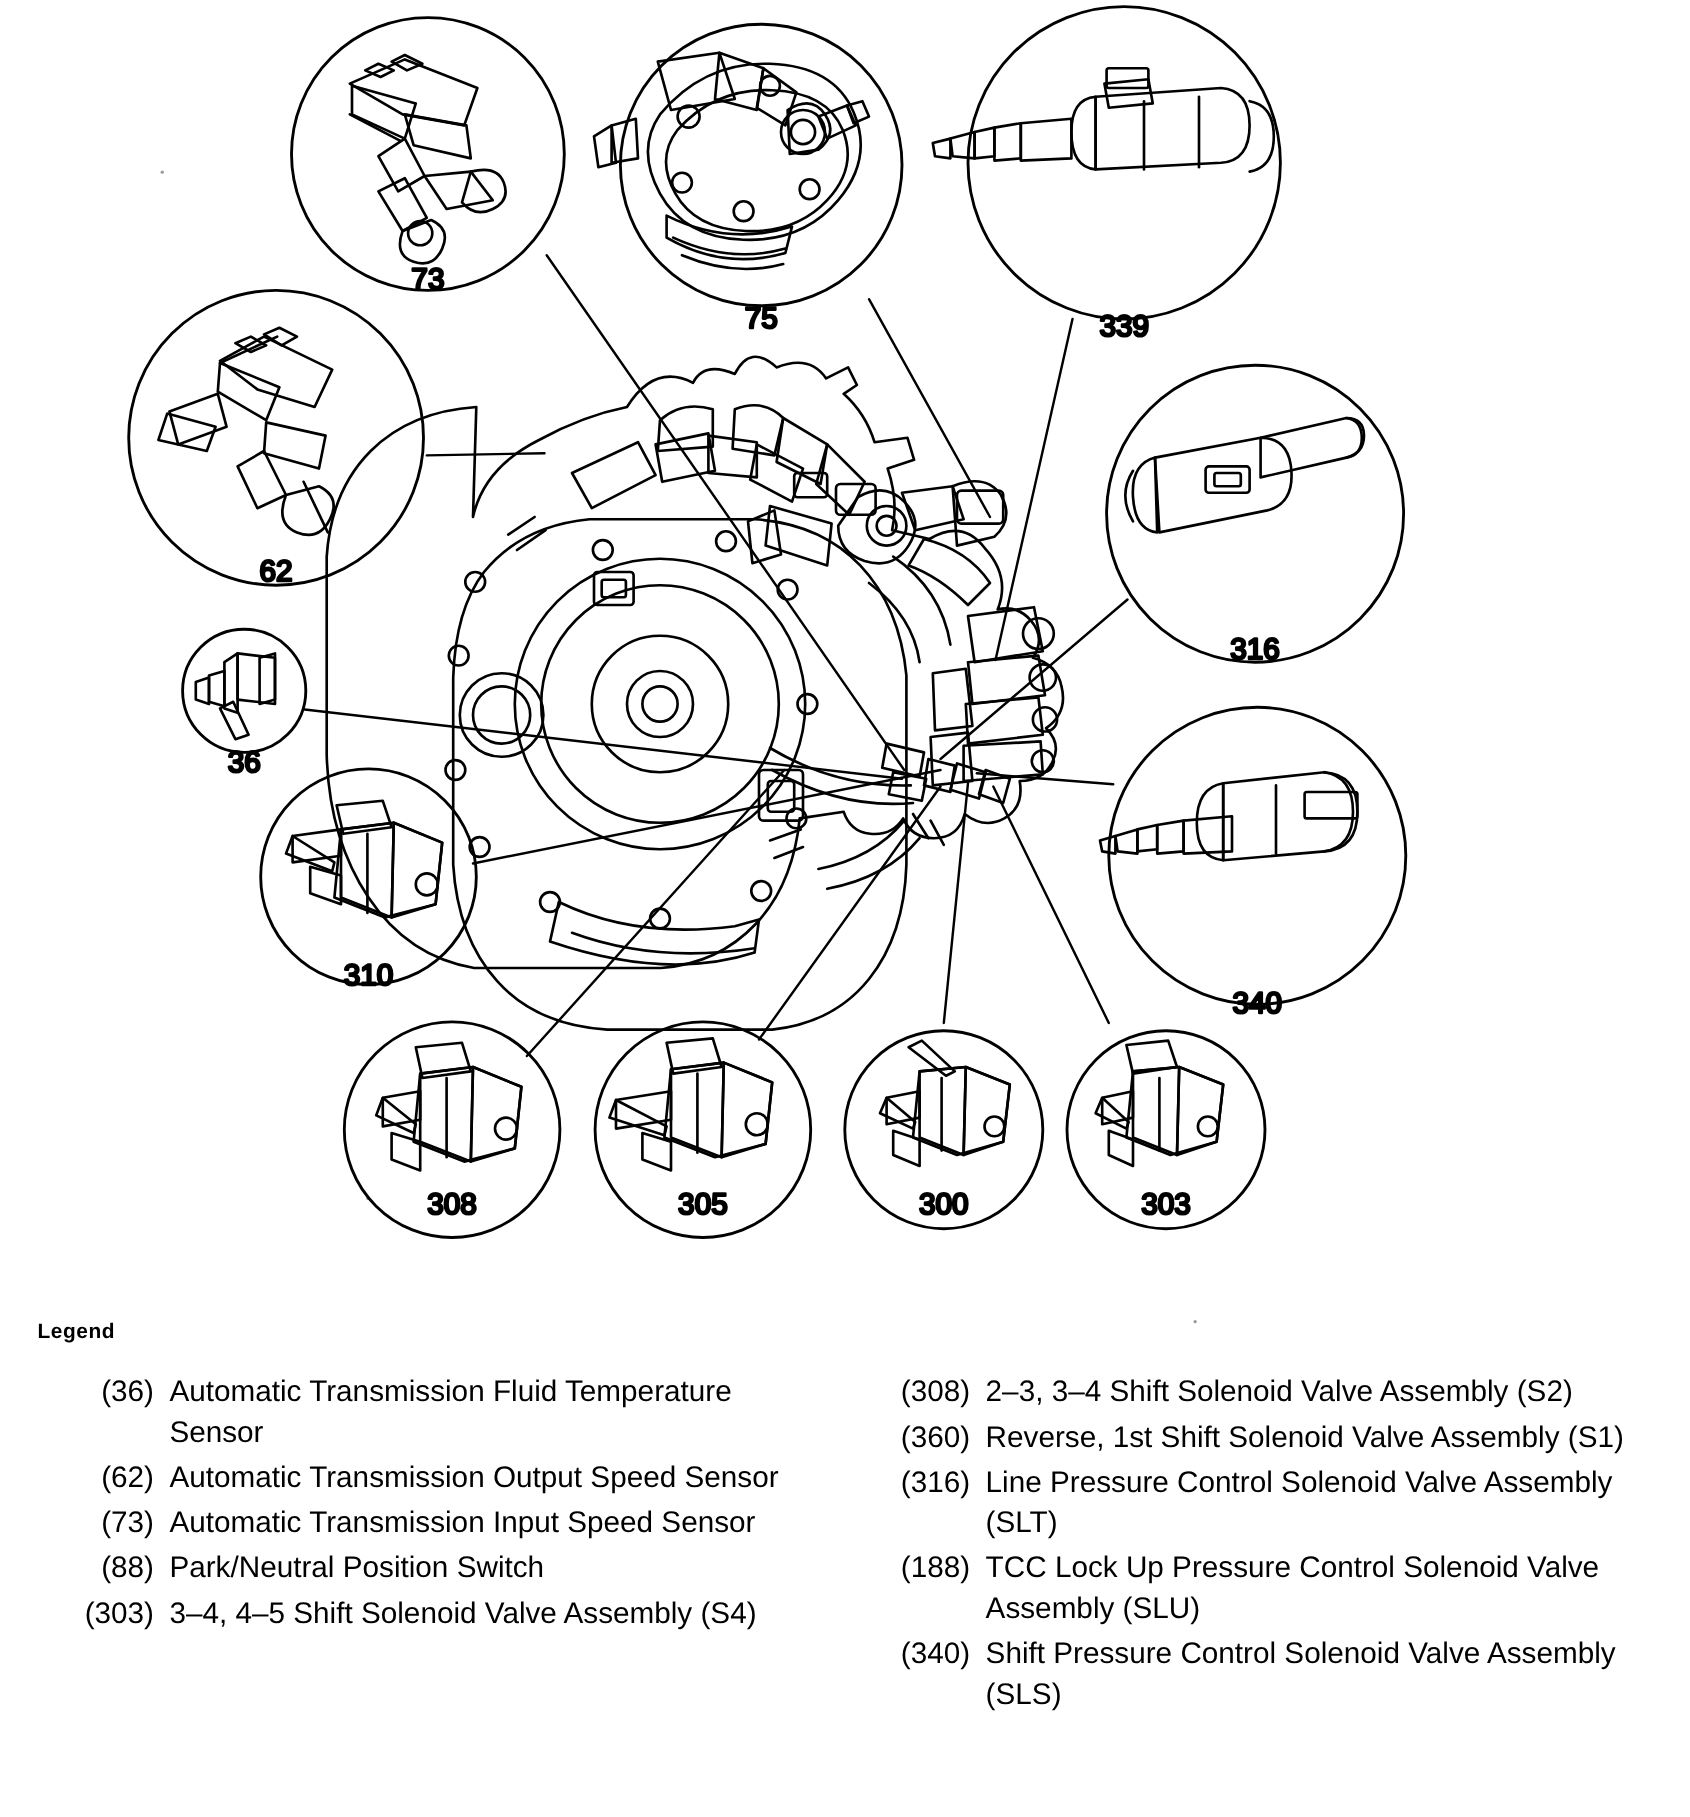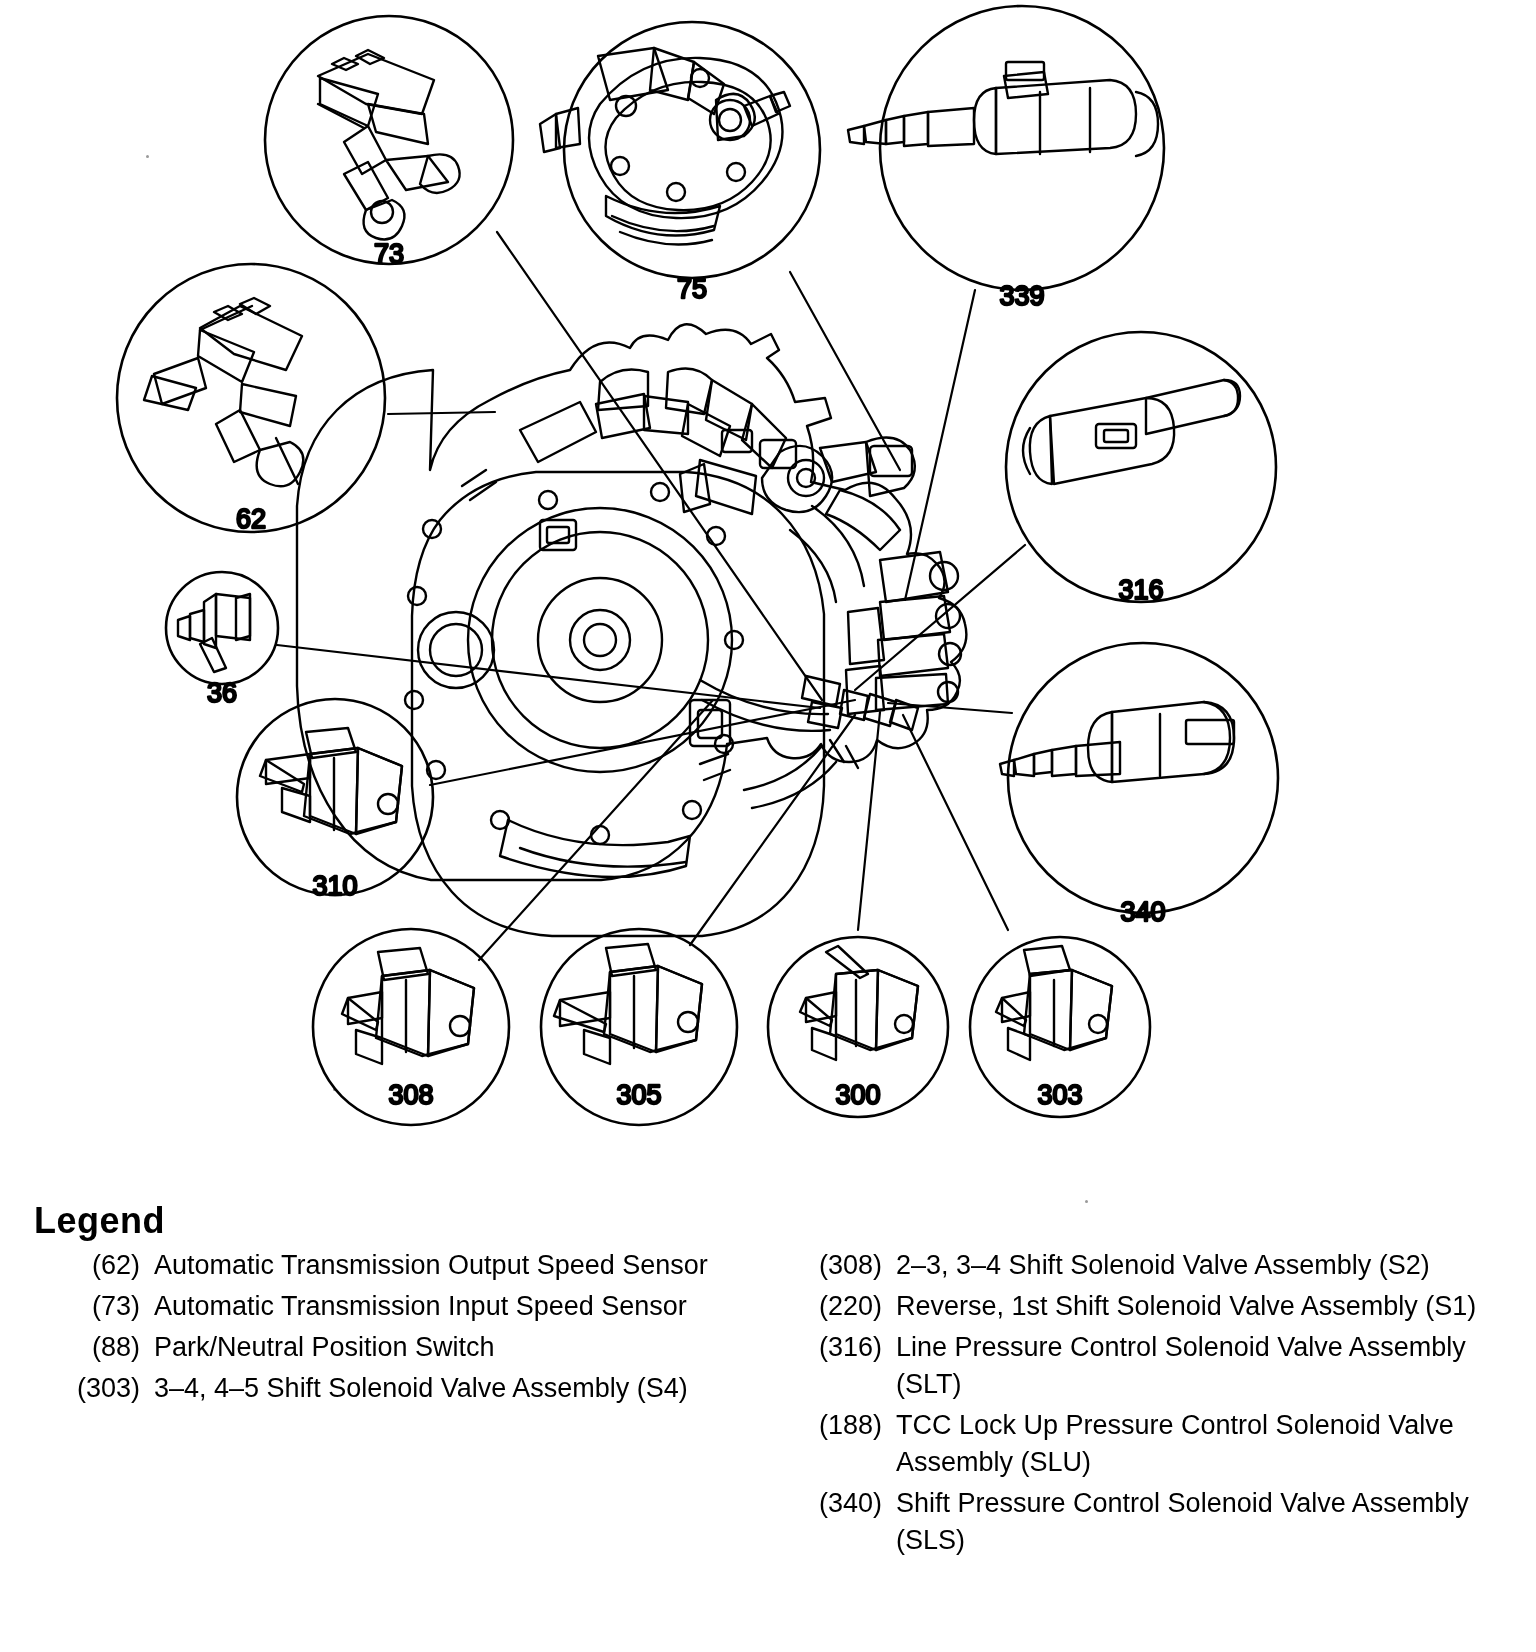--- a/index.html
+++ b/index.html
@@ -37,21 +37,21 @@
   .legend {
     position: absolute;
     left: 0;
     top: 1185px;
     width: 1536px;
   }
   .legend-title {
     position: absolute;
     left: 34px;
     top: 15px;
-    font-size: 36px;
+    font-size: 19px;
     font-weight: bold;
     letter-spacing: 0.5px;
   }
   .legend-columns {
     position: absolute;
     left: 0;
     top: 62px;
     width: 1536px;
     display: flex;
     flex-direction: row;
@@ -404,20 +404,24 @@
     </g>
   </svg>
 </div>
 
 <div class="legend">
   <div class="legend-title">Legend</div>
   <div class="legend-columns">
 
     <div class="legend-col left">
       <div class="legend-row">
+        <div class="legend-num">(36)</div>
+        <div class="legend-text">Automatic Transmission Fluid Temperature Sensor</div>
+      </div>
+      <div class="legend-row">
         <div class="legend-num">(62)</div>
         <div class="legend-text">Automatic Transmission Output Speed Sensor</div>
       </div>
       <div class="legend-row">
         <div class="legend-num">(73)</div>
         <div class="legend-text">Automatic Transmission Input Speed Sensor</div>
       </div>
       <div class="legend-row">
         <div class="legend-num">(88)</div>
         <div class="legend-text">Park/Neutral Position Switch</div>
@@ -427,21 +431,21 @@
         <div class="legend-text">3–4, 4–5 Shift Solenoid Valve Assembly (S4)</div>
       </div>
     </div>
 
     <div class="legend-col right">
       <div class="legend-row">
         <div class="legend-num">(308)</div>
         <div class="legend-text">2–3, 3–4 Shift Solenoid Valve Assembly (S2)</div>
       </div>
       <div class="legend-row">
-        <div class="legend-num">(220)</div>
+        <div class="legend-num">(360)</div>
         <div class="legend-text">Reverse, 1st Shift Solenoid Valve Assembly (S1)</div>
       </div>
       <div class="legend-row">
         <div class="legend-num">(316)</div>
         <div class="legend-text">Line Pressure Control Solenoid Valve Assembly (SLT)</div>
       </div>
       <div class="legend-row">
         <div class="legend-num">(188)</div>
         <div class="legend-text">TCC Lock Up Pressure Control Solenoid Valve Assembly (SLU)</div>
       </div>

